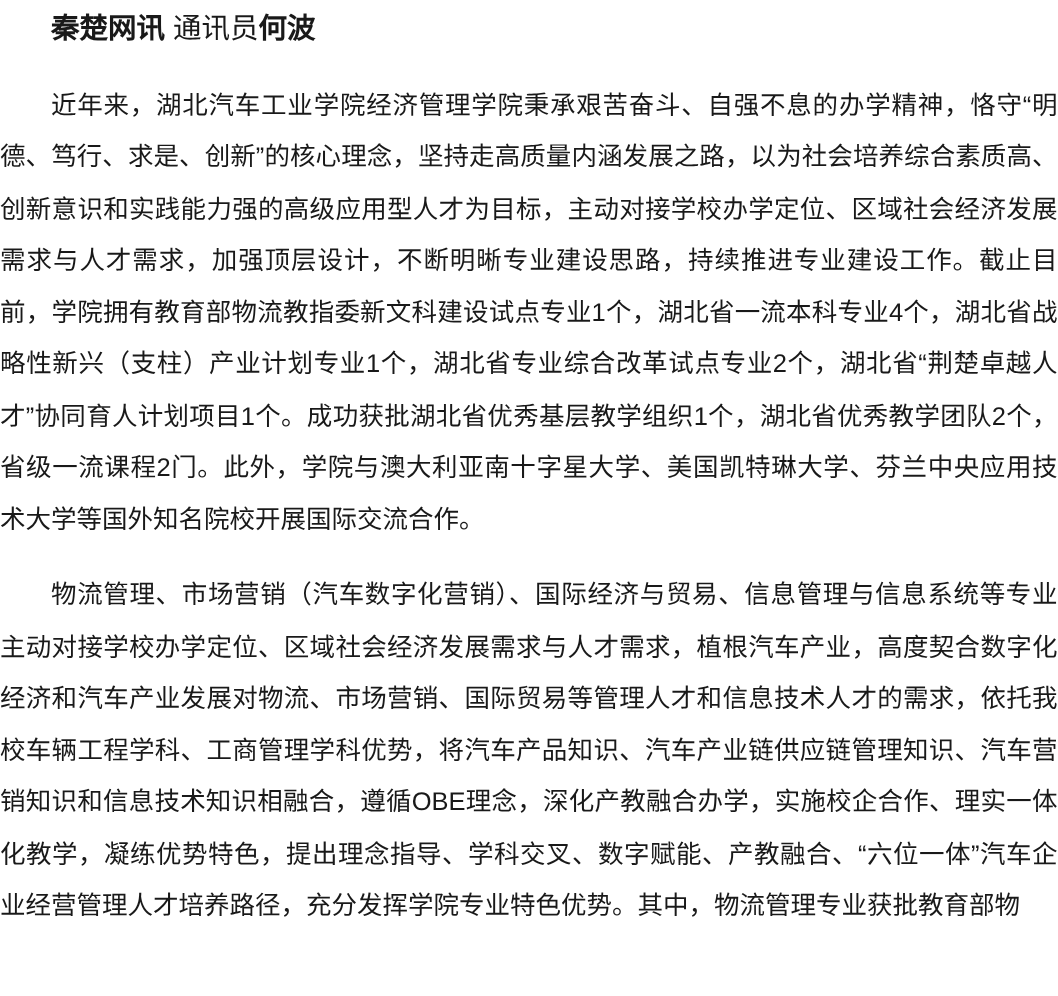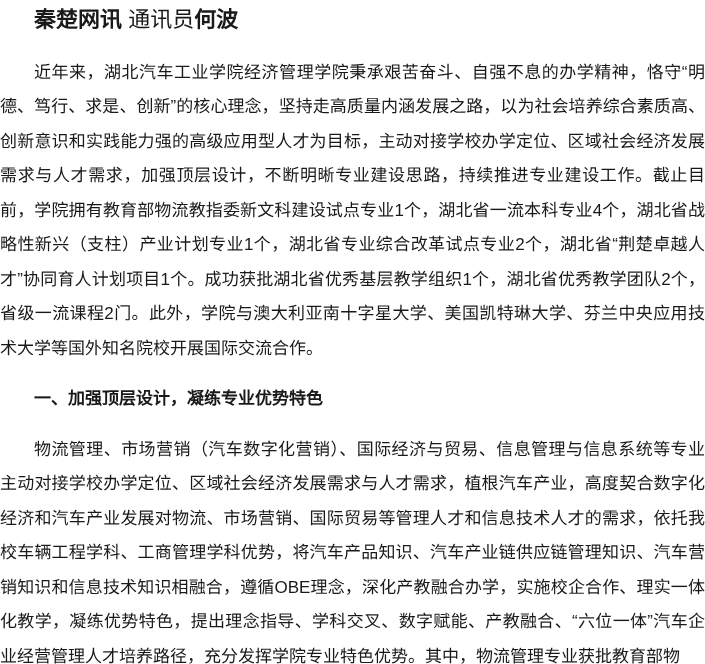--- a/index.html
+++ b/index.html
@@ -29,30 +29,29 @@
     text-align: justify;
     text-justify: inter-ideograph;
     font-weight: normal;
     word-break: break-all;
   }
   .article h2 {
     font-weight: bold;
   }
   .byline strong,
   .byline span {
-    font-size: 22px;
+    font-size: 19px;
   }
   .byline strong {
     font-weight: bold;
   }
 </style>
 </head>
 <body>
 
 <div class="article">
   <p class="byline"><strong>秦楚网讯</strong><span> 通讯员</span><strong>何波</strong></p>
 
   <p>近年来，湖北汽车工业学院经济管理学院秉承艰苦奋斗、自强不息的办学精神，恪守“明德、笃行、求是、创新”的核心理念，坚持走高质量内涵发展之路，以为社会培养综合素质高、创新意识和实践能力强的高级应用型人才为目标，主动对接学校办学定位、区域社会经济发展需求与人才需求，加强顶层设计，不断明晰专业建设思路，持续推进专业建设工作。截止目前，学院拥有教育部物流教指委新文科建设试点专业1个，湖北省一流本科专业4个，湖北省战略性新兴（支柱）产业计划专业1个，湖北省专业综合改革试点专业2个，湖北省“荆楚卓越人才”协同育人计划项目1个。成功获批湖北省优秀基层教学组织1个，湖北省优秀教学团队2个，省级一流课程2门。此外，学院与澳大利亚南十字星大学、美国凯特琳大学、芬兰中央应用技术大学等国外知名院校开展国际交流合作。</p>
 
-  <h2>一、加强顶层设计，凝练专业优势特色</h2>
 
   <p>物流管理、市场营销（汽车数字化营销）、国际经济与贸易、信息管理与信息系统等专业主动对接学校办学定位、区域社会经济发展需求与人才需求，植根汽车产业，高度契合数字化经济和汽车产业发展对物流、市场营销、国际贸易等管理人才和信息技术人才的需求，依托我校车辆工程学科、工商管理学科优势，将汽车产品知识、汽车产业链供应链管理知识、汽车营销知识和信息技术知识相融合，遵循OBE理念，深化产教融合办学，实施校企合作、理实一体化教学，凝练优势特色，提出理念指导、学科交叉、数字赋能、产教融合、“六位一体”汽车企业经营管理人才培养路径，充分发挥学院专业特色优势。其中，物流管理专业获批教育部物</p>
 </div>
 
 </body></html>

